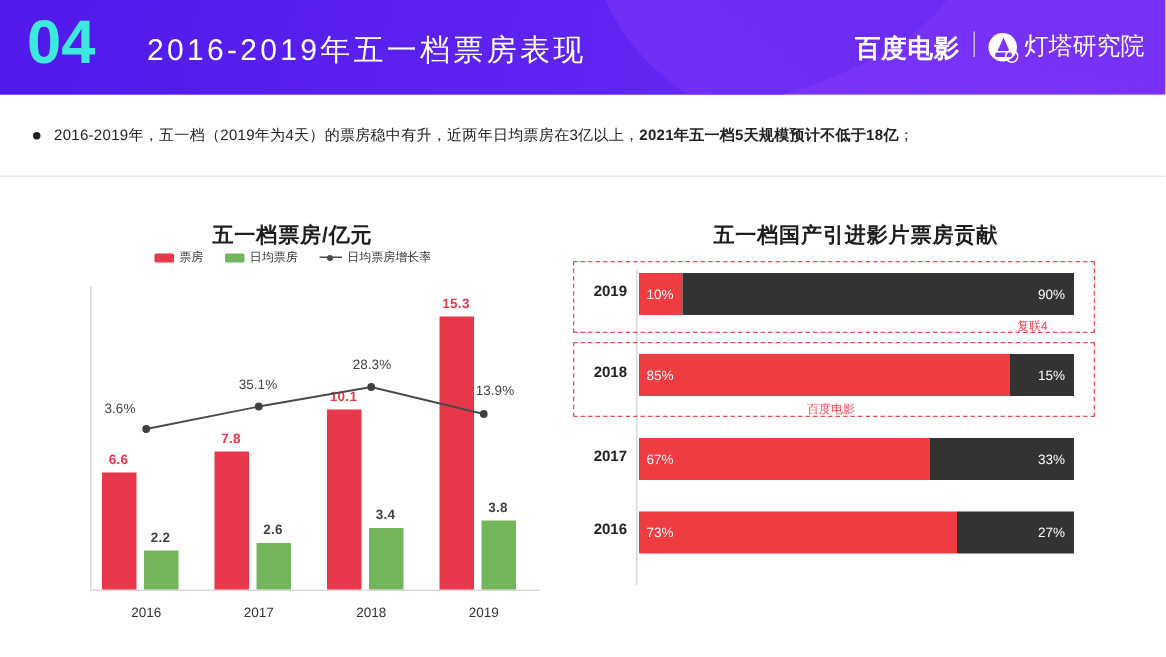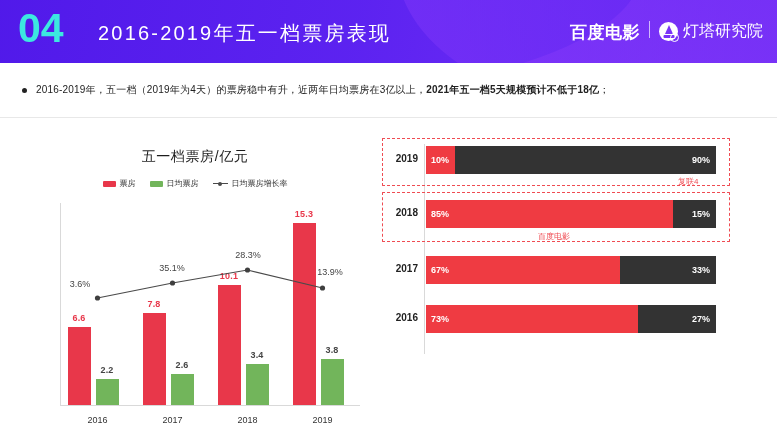--- a/index.html
+++ b/index.html
@@ -85,26 +85,26 @@
   }
   .bullet-text b{ font-weight:700; }
 
   .hr{ position:absolute; left:0; top:117px; width:777px; height:1px; background:#e8e8e8; }
 
   
   .panel-left{ position:absolute; left:20px; top:130px; width:350px; height:300px; }
   .panel-right{ position:absolute; left:378px; top:130px; width:385px; height:300px; }
 
   .chart-title{
-    text-align:center; font-size:14px; font-weight:400; color:#1d1d1d;
+    text-align:center; font-size:14px; font-weight:700; color:#1d1d1d;
     letter-spacing:.6px; margin-top:18px;
   }
   .legend{
     display:flex; justify-content:center; align-items:flex-start; gap:14px;
-    margin-top:12px;
+    margin-top:0;
   }
   .legend-item{ display:flex; align-items:center; gap:4px; }
   .legend-swatch{ width:13px; height:6px; border-radius:1px; flex:none; }
   .legend-sq{ width:5px; height:5px; flex:none; }
   .legend-line{
     width:15px; height:1px; background:#4a4a4a; position:relative; flex:none;
   }
   .legend-line::after{
     content:""; position:absolute; left:5px; top:-1.5px;
     width:4px; height:4px; border-radius:50%; background:#4a4a4a;
@@ -159,21 +159,21 @@
     font-size:10px; font-weight:700; color:#222;
   }
   .sbar{
     position:absolute; left:48px; top:0; width:290px; height:28px; display:flex;
   }
   .sseg{ position:relative; height:100%; }
   .sseg.dom{ background:#ef3b42; }
   .sseg.imp{ background:#333333; }
   .sseg-lbl{
     position:absolute; top:50%; transform:translateY(-50%);
-    font-size:9px; color:#ffffff; font-weight:700; white-space:nowrap;
+    font-size:9px; color:#ffffff; font-weight:400; white-space:nowrap;
   }
   .sseg.dom .sseg-lbl{ left:5px; }
   .sseg.imp .sseg-lbl{ right:6px; }
   .hl-box{
     position:absolute; left:4px; width:348px;
     border:1px dashed #ef4b52; border-radius:1px;
   }
   .note{
     position:absolute; font-size:8px; color:#ef4b52; white-space:nowrap;
   }
@@ -271,20 +271,21 @@
     </svg>
 
     <div class="pct-lbl" style="left:60px;  top:82px">3.6%</div>
     <div class="pct-lbl" style="left:152px; top:66px">35.1%</div>
     <div class="pct-lbl" style="left:228px; top:53px">28.3%</div>
     <div class="pct-lbl" style="left:310px; top:70px">13.9%</div>
   </div>
 </div>
 
 <div class="panel-right">
+  <div class="chart-title">五一档国产引进影片票房贡献</div>
 
   <div class="stack-area">
     <div class="stack-axis"></div>
 
     <div class="hl-box" style="top:-6px; height:48px;"></div>
     <div class="hl-box" style="top:48px; height:50px;"></div>
 
     <div class="srow" style="top:2px">
       <div class="srow-year">2019</div>
       <div class="sbar">

